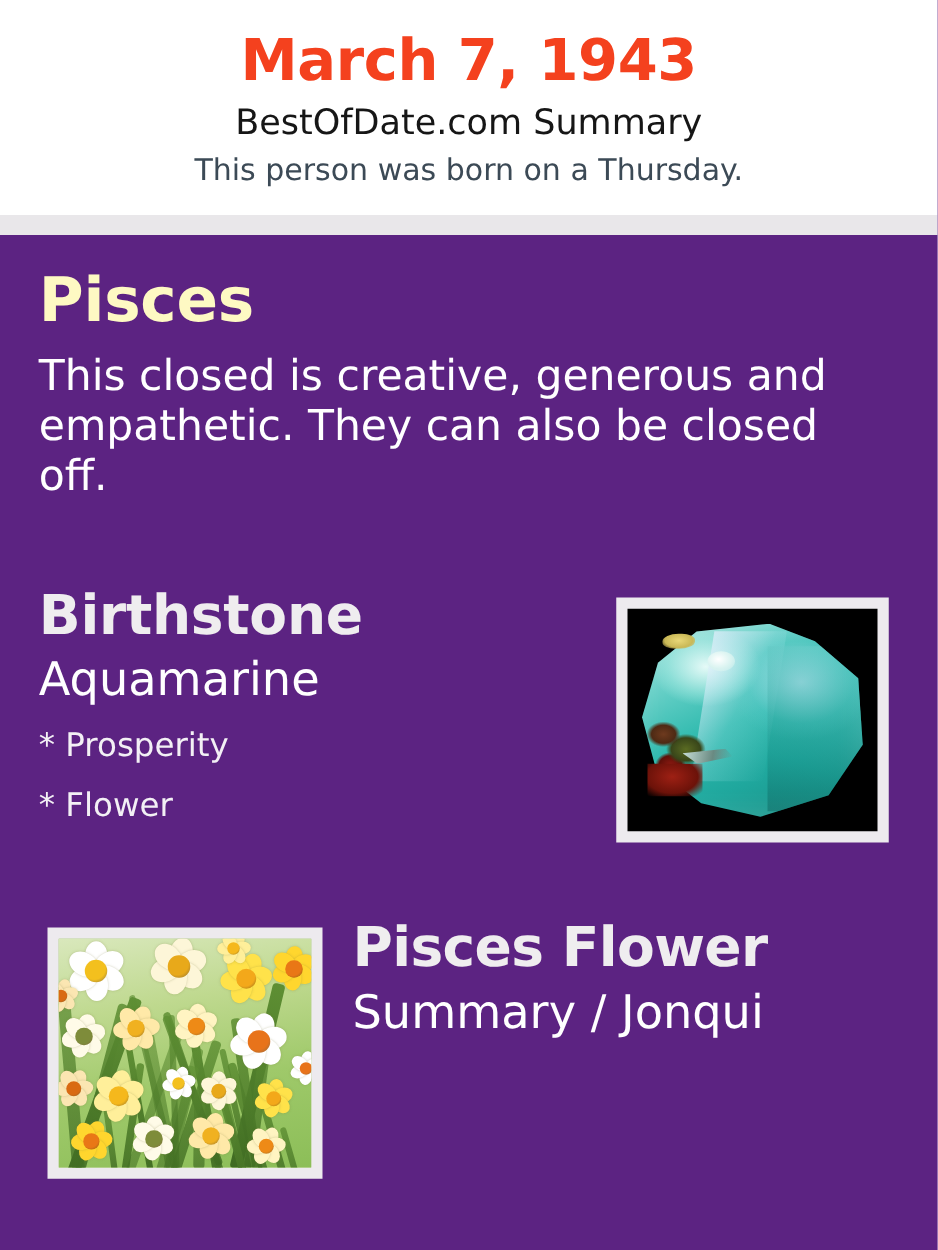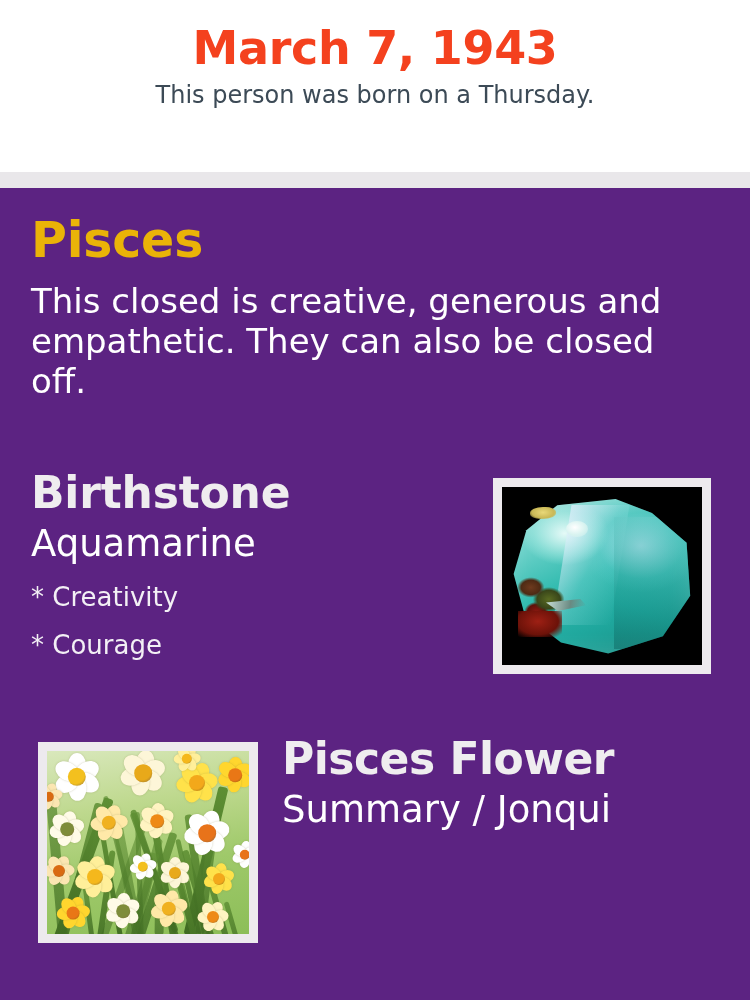--- a/index.html
+++ b/index.html
@@ -82,21 +82,21 @@
     position: absolute;
     left: 31px;
     top: 28px;
     width: 690px;
   }
   .zodiac-name {
     margin: 0;
     font-size: 49px;
     font-weight: bold;
     line-height: 1.0;
-    color: #eab308;
+    color: #fef9c3;
     letter-spacing: -0.2px;
   }
   .zodiac-desc {
     margin: 0;
     padding-top: 16px;
     font-size: 34px;
     font-weight: normal;
     line-height: 1.18;
     color: #FFFFFF;
     max-width: 672px;
@@ -290,38 +290,39 @@
     border-radius: 50%;
   }
 </style>
 </head>
 <body>
 
 <div class="page">
 
   <div class="header">
     <h1 class="header-date">March 7, 1943</h1>
+    <div class="header-site">BestOfDate.com Summary</div>
     <div class="header-note">This person was born on a Thursday.</div>
   </div>
 
   <div class="divider-band"></div>
 
   <div class="body-panel">
 
     <div class="zodiac">
       <h2 class="zodiac-name">Pisces</h2>
       <p class="zodiac-desc">This closed is creative, generous and empathetic. They can also be closed off.</p>
     </div>
 
     <div class="birthstone">
       <h2 class="section-title">Birthstone</h2>
       <div class="section-sub">Aquamarine</div>
       <ul class="trait-list">
-        <li>* Creativity</li>
-        <li>* Courage</li>
+        <li>* Prosperity</li>
+        <li>* Flower</li>
       </ul>
     </div>
 
     <div class="stone-frame">
       <div class="stone-photo">
         <div class="crystal">
           <div class="crystal-facet-a"></div>
           <div class="crystal-facet-b"></div>
         </div>
         <div class="crystal-highlight"></div>

